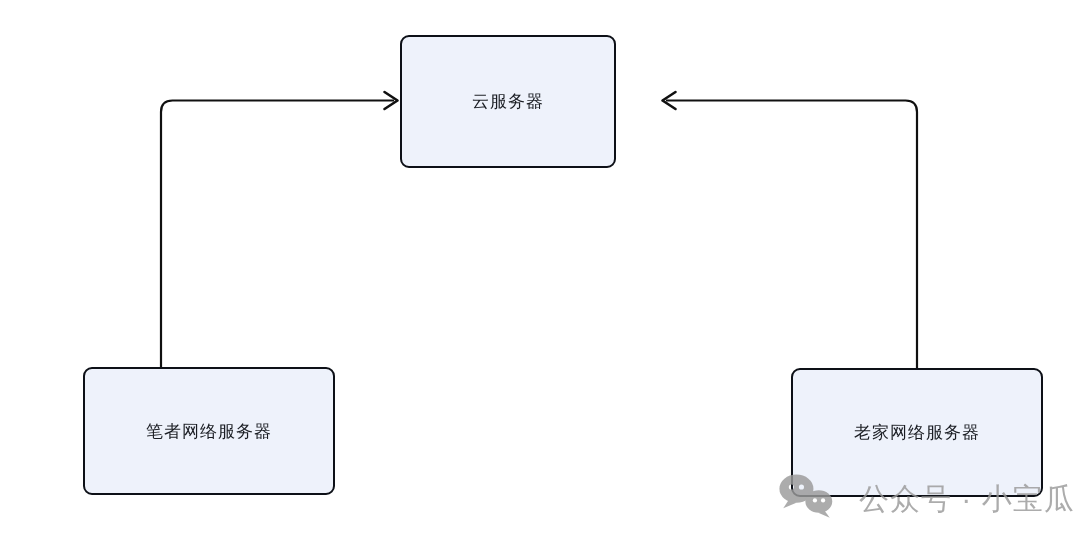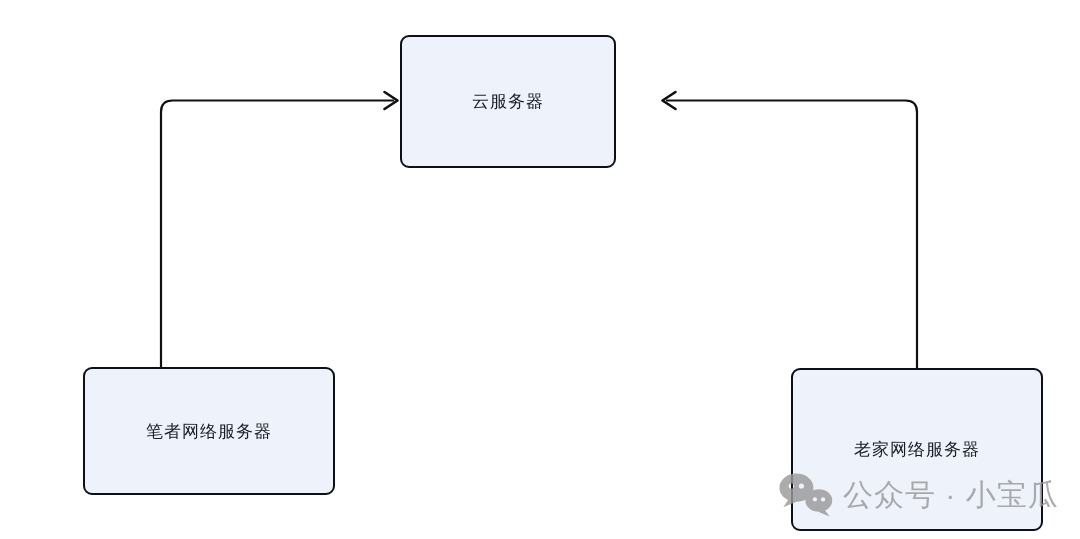--- a/index.html
+++ b/index.html
@@ -44,30 +44,30 @@
     justify-content: center;
   }
   .node-label {
     font-size: 17px;
     color: var(--node-text, #191c22);
     letter-spacing: 1px;
     white-space: nowrap;
   }
   .node-cloud    { left: 400px; top: 35px;  width: 216px; height: 133px; }
   .node-author   { left: 35px;  top: 367px; width: 252px; height: 128px; margin-left: 48px; }
-  .node-hometown { left: 791px; top: 368px; width: 252px; height: 163px; }
+  .node-hometown { left: 791px; top: 368px; width: 252px; height: 129px; }
 
   .watermark {
     position: absolute;
     left: 778px;
     top: 470px;
     height: 50px;
     display: flex;
-    align-items: center;
-    gap: 8px;
+    align-items: flex-end;
+    gap: 24px;
     opacity: 0.82;
     z-index: 5;
     pointer-events: none;
   }
   .wm-icon { display: block; }
   .wm-text {
     font-size: 30px;
     color: var(--watermark, #9a9a9a);
     white-space: nowrap;
     letter-spacing: 1px;

